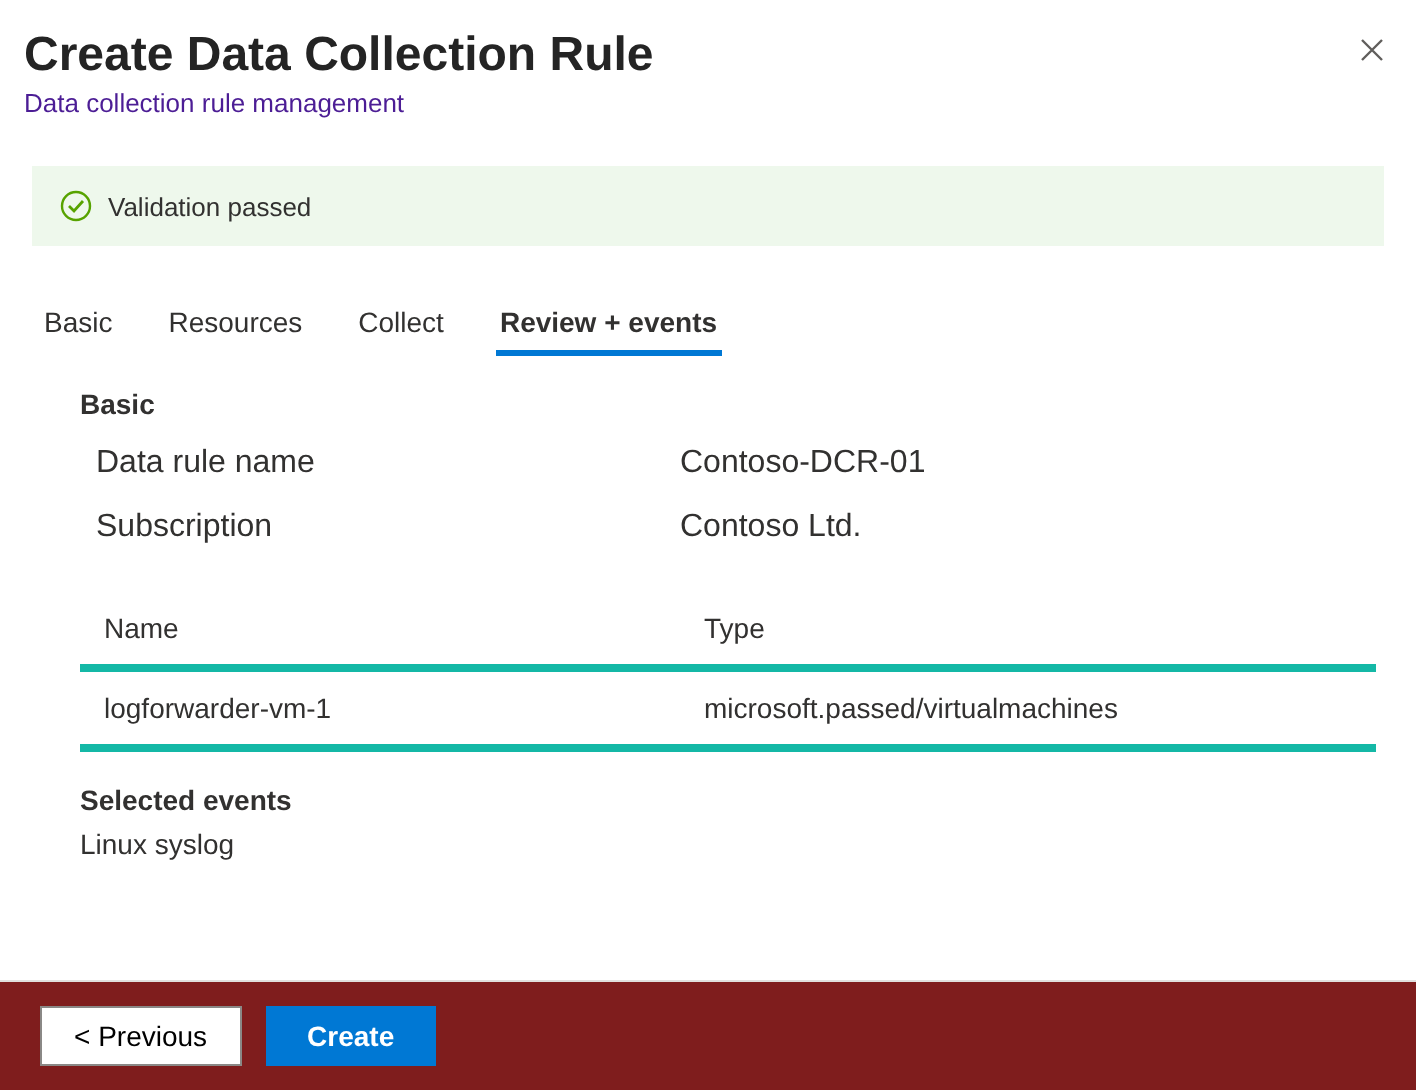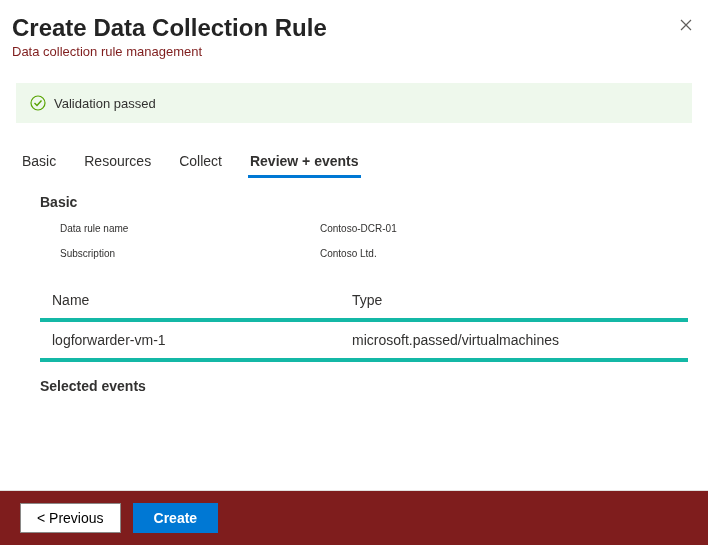--- a/index.html
+++ b/index.html
@@ -8,21 +8,21 @@
       font-size: 13px;
       color: #323130;
       background: #fff;
       width: 708px;
       height: 545px;
       position: relative;
     }
     .header { padding: 14px 12px 4px; }
     .header-row { display: flex; justify-content: space-between; align-items: flex-start; }
     .title { font-size: 24px; font-weight: 600; color: #242424; }
-    .subtitle { font-size: 13px; color: #7f1d1d; margin-top: 2px; }
+    .subtitle { font-size: 13px; color: #4c1d95; margin-top: 2px; }
     .close-icon { font-size: 14px; color: #605e5c; cursor: pointer; padding: 4px; }
     .validation {
       background: #eef8ec;
       margin: 20px 16px 0;
       padding: 12px 14px;
       display: flex;
       align-items: center;
       gap: 8px;
       font-size: 13px;
       color: #323130;
@@ -47,21 +47,21 @@
       border-bottom: 3px solid #0078d4;
     }
     .section { margin: 16px 20px 0; }
     .section-h {
       font-size: 14px;
       font-weight: 600;
       color: #323130;
       margin-left: 20px;
       margin-bottom: 6px;
     }
-    .kv-row { display: flex; margin-left: 40px; padding: 7px 0; font-size: 10px; }
+    .kv-row { display: flex; margin-left: 28px; padding: 7px 0; font-size: 16px; gap: 32px; }
     .kv-label { width: 260px; color: #323130; }
     .kv-value { color: #323130; }
     .table { margin-left: 20px; }
     .table-head, .table-row {
       display: flex;
       border-bottom: 4px solid #14b8a6;
     }
     .table-head { font-weight: 400; border-top: none; }
     .table-cell { padding: 10px 12px; font-size: 14px; }
     .col-name { width: 300px; }
@@ -143,18 +143,19 @@
     </div>
     <div class="table-row">
       <div class="table-cell col-name">logforwarder-vm-1</div>
       <div class="table-cell col-type">microsoft.passed/virtualmachines</div>
     </div>
   </div>
 </div>
 
 <div class="section">
   <div class="section-h">Selected events</div>
+  <div class="events-sub">Linux syslog</div>
 </div>
 
 <div class="footer">
   <button class="btn">&lt;  Previous</button>
   <button class="btn primary">Create</button>
 </div>
 
 </body></html>

